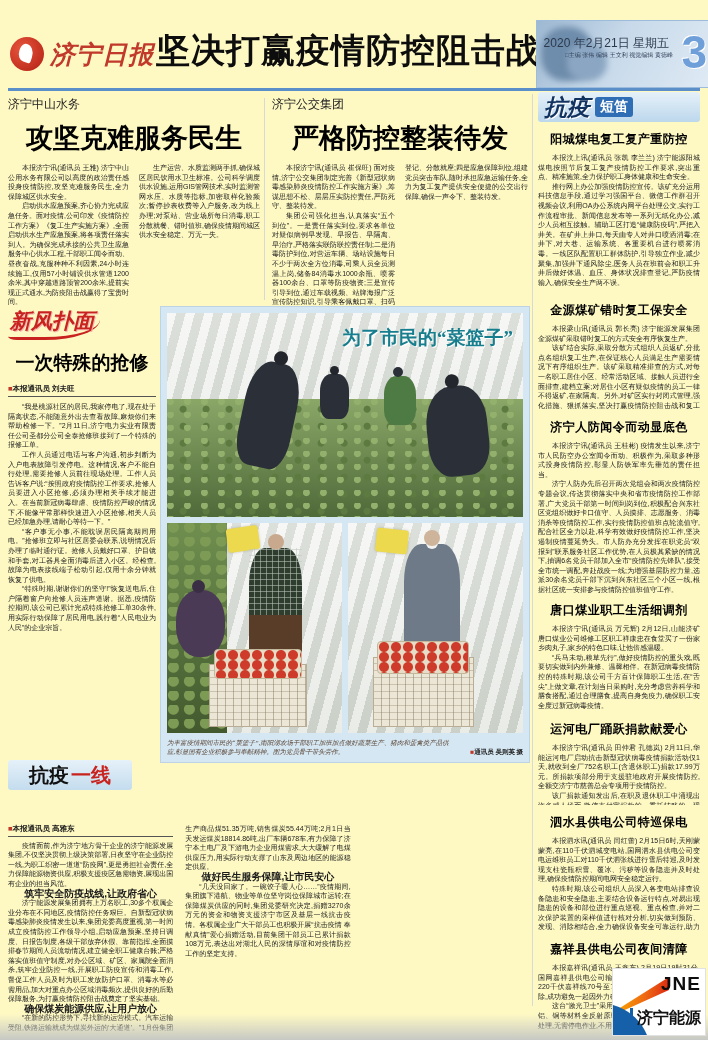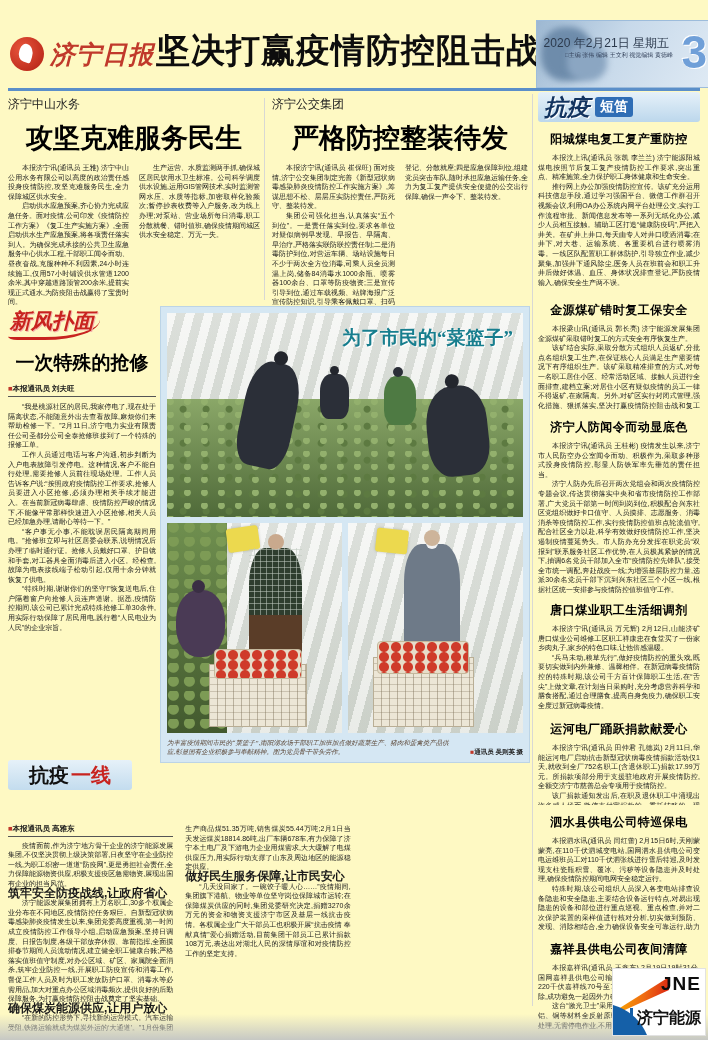--- a/index.html
+++ b/index.html
@@ -122,21 +122,21 @@
   .frontline .k1{font-size:20px;font-weight:900;color:#111;font-family:"Liberation Serif",serif}
   .frontline .k2{font-size:20px;font-weight:900;color:#c8231f;font-family:"Liberation Serif",serif}
   .bot-head{position:absolute;left:140px;top:764px;width:300px;text-align:center}
   .bot-head h1{font-family:"Liberation Serif","DejaVu Serif",serif;font-size:25px;font-weight:900;
         margin:0;color:#000;white-space:nowrap}
   .bot-sub{font-size:11px;color:#222;margin-top:5px;font-family:"Liberation Serif",serif}
   .botbody{position:absolute;left:8px;top:824px;width:520px;height:212px;column-count:3;column-gap:12px;
         column-fill:auto;font-size:7px;line-height:9.6px;text-align:justify;color:#1b1b1b;overflow:hidden}
   .botbody p{margin:0;text-indent:2em}
   .botbody .byline{display:block;margin-bottom:4px}
-  .subhead{font-size:12px;font-weight:900;text-align:left;margin:4px 0;text-indent:0 !important}
+  .subhead{font-size:10px;font-weight:900;text-align:center;margin:4px 0;text-indent:0 !important}
   
   .jne{position:absolute;left:612px;top:968px;width:92px;height:66px;background:#fff;z-index:3;
         border:1px solid #e2e2e2;overflow:hidden}
   .jne-blue{position:absolute;left:-14px;bottom:-20px;width:52px;height:52px;background:#1560a8;
         border-radius:0 100% 0 0}
   .jne-sw{position:absolute;left:2px;top:8px;width:54px;height:34px;
         background:linear-gradient(100deg,#f9b400,#ef6a12 55%,#d81e12);
         clip-path:polygon(0 100%,100% 0,100% 38%,14% 100%)}
   .jne-letters{position:absolute;right:4px;top:4px;font-size:19px;font-weight:900;color:#0d0d0d;
         letter-spacing:1px;font-family:"Liberation Sans",sans-serif}

